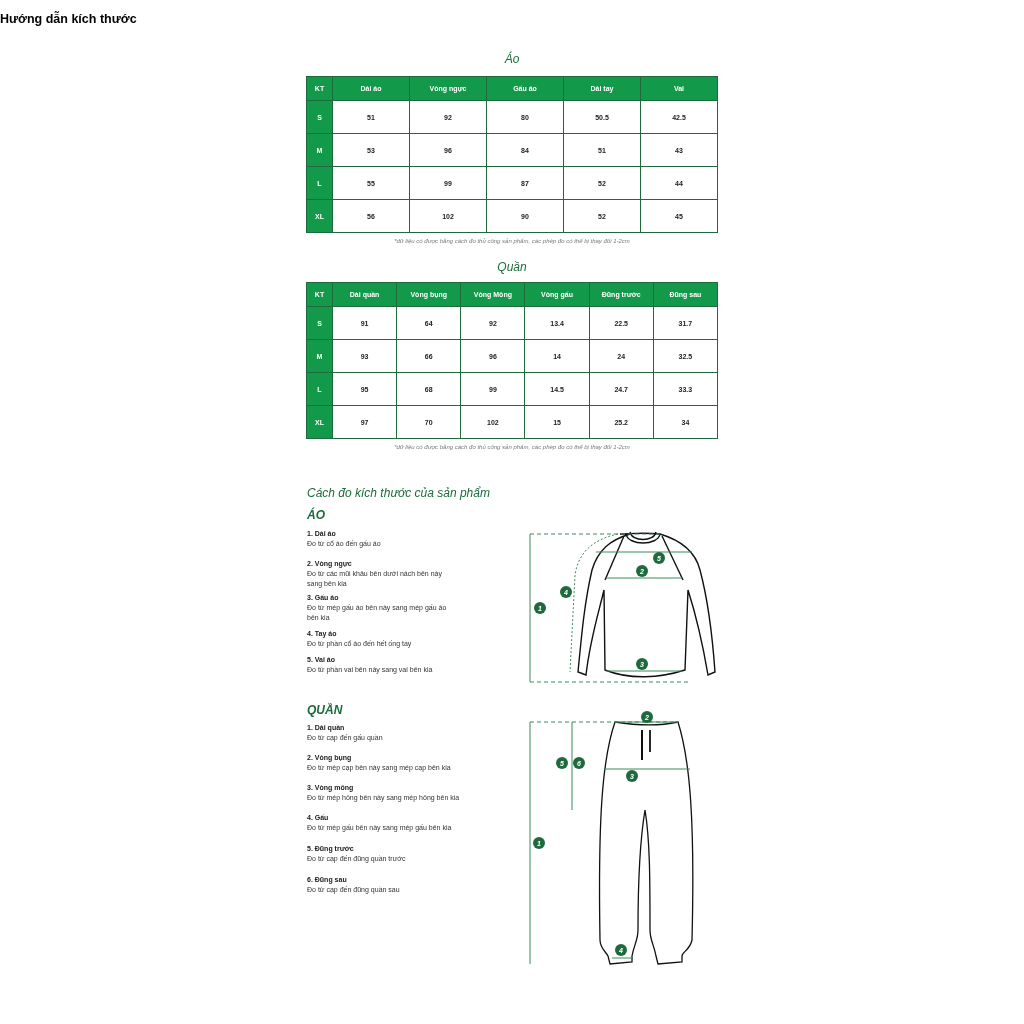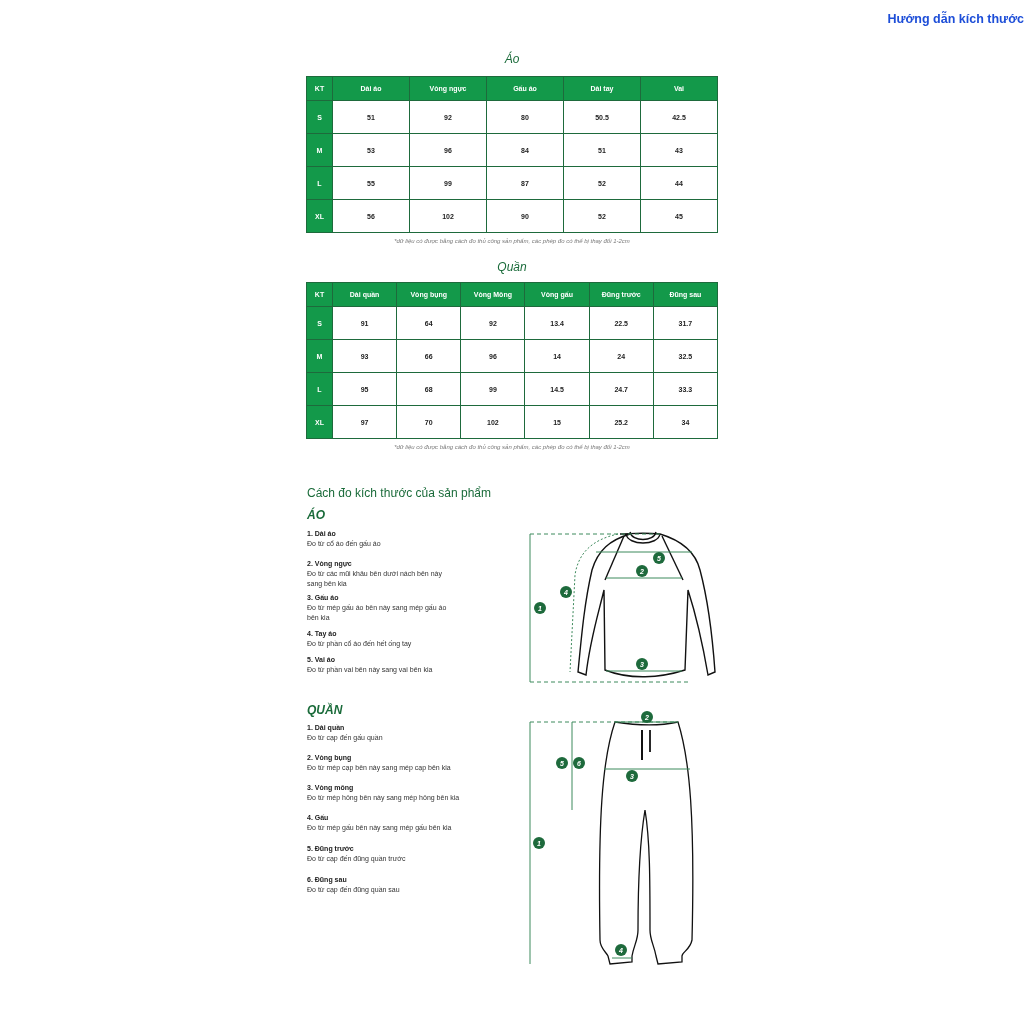--- a/index.html
+++ b/index.html
@@ -1,24 +1,24 @@
 <!DOCTYPE html>
 <html><head>
 <meta charset="utf-8">
 <style>
   html,body{margin:0;padding:0;background:#ffffff;}
   body{width:1024px;height:1024px;position:relative;overflow:hidden;font-family:"Liberation Sans",sans-serif;color:#1a1a1a;}
-  .title{position:absolute;left:0;width:1024px;top:12px;text-align:right;font-weight:bold;font-size:12.5px;color:#1d4ed8;}
+  .title{position:absolute;left:0;width:1024px;top:12px;text-align:left;font-weight:bold;font-size:12.5px;color:#000000;}
   .subtitle{position:absolute;left:0;width:1024px;text-align:center;font-style:italic;font-size:12px;color:#1a6b3a;}
   table.size{position:absolute;border-collapse:collapse;table-layout:fixed;font-size:7px;font-weight:bold;}
   table.size th{background:#13994a;color:#ffffff;height:23px;border:1px solid #1e6a3c;font-weight:bold;text-align:center;padding:0;}
   table.size td{height:32px;border:1px solid #1e6a3c;text-align:center;padding:0;color:#222;}
   table.size td.kt{background:#13994a;color:#fff;}
   .note{position:absolute;left:0;width:1024px;text-align:center;font-style:italic;font-size:6px;color:#777;}
-  .howto{position:absolute;left:307px;top:486px;font-size:12px;color:#1a6b3a;}
+  .howto{position:absolute;left:307px;top:486px;font-style:italic;font-size:12px;color:#1a6b3a;}
   .sect{position:absolute;left:307px;font-style:italic;font-weight:bold;font-size:12px;color:#1a6b3a;}
   .items{position:absolute;left:307px;width:200px;}
   .item{font-size:7px;line-height:10px;}
   .item .h{font-weight:bold;color:#1a1a1a;}
   .item .d{color:#333;}
   svg.ill{position:absolute;}
 </style>
 </head>
 <body>
 

